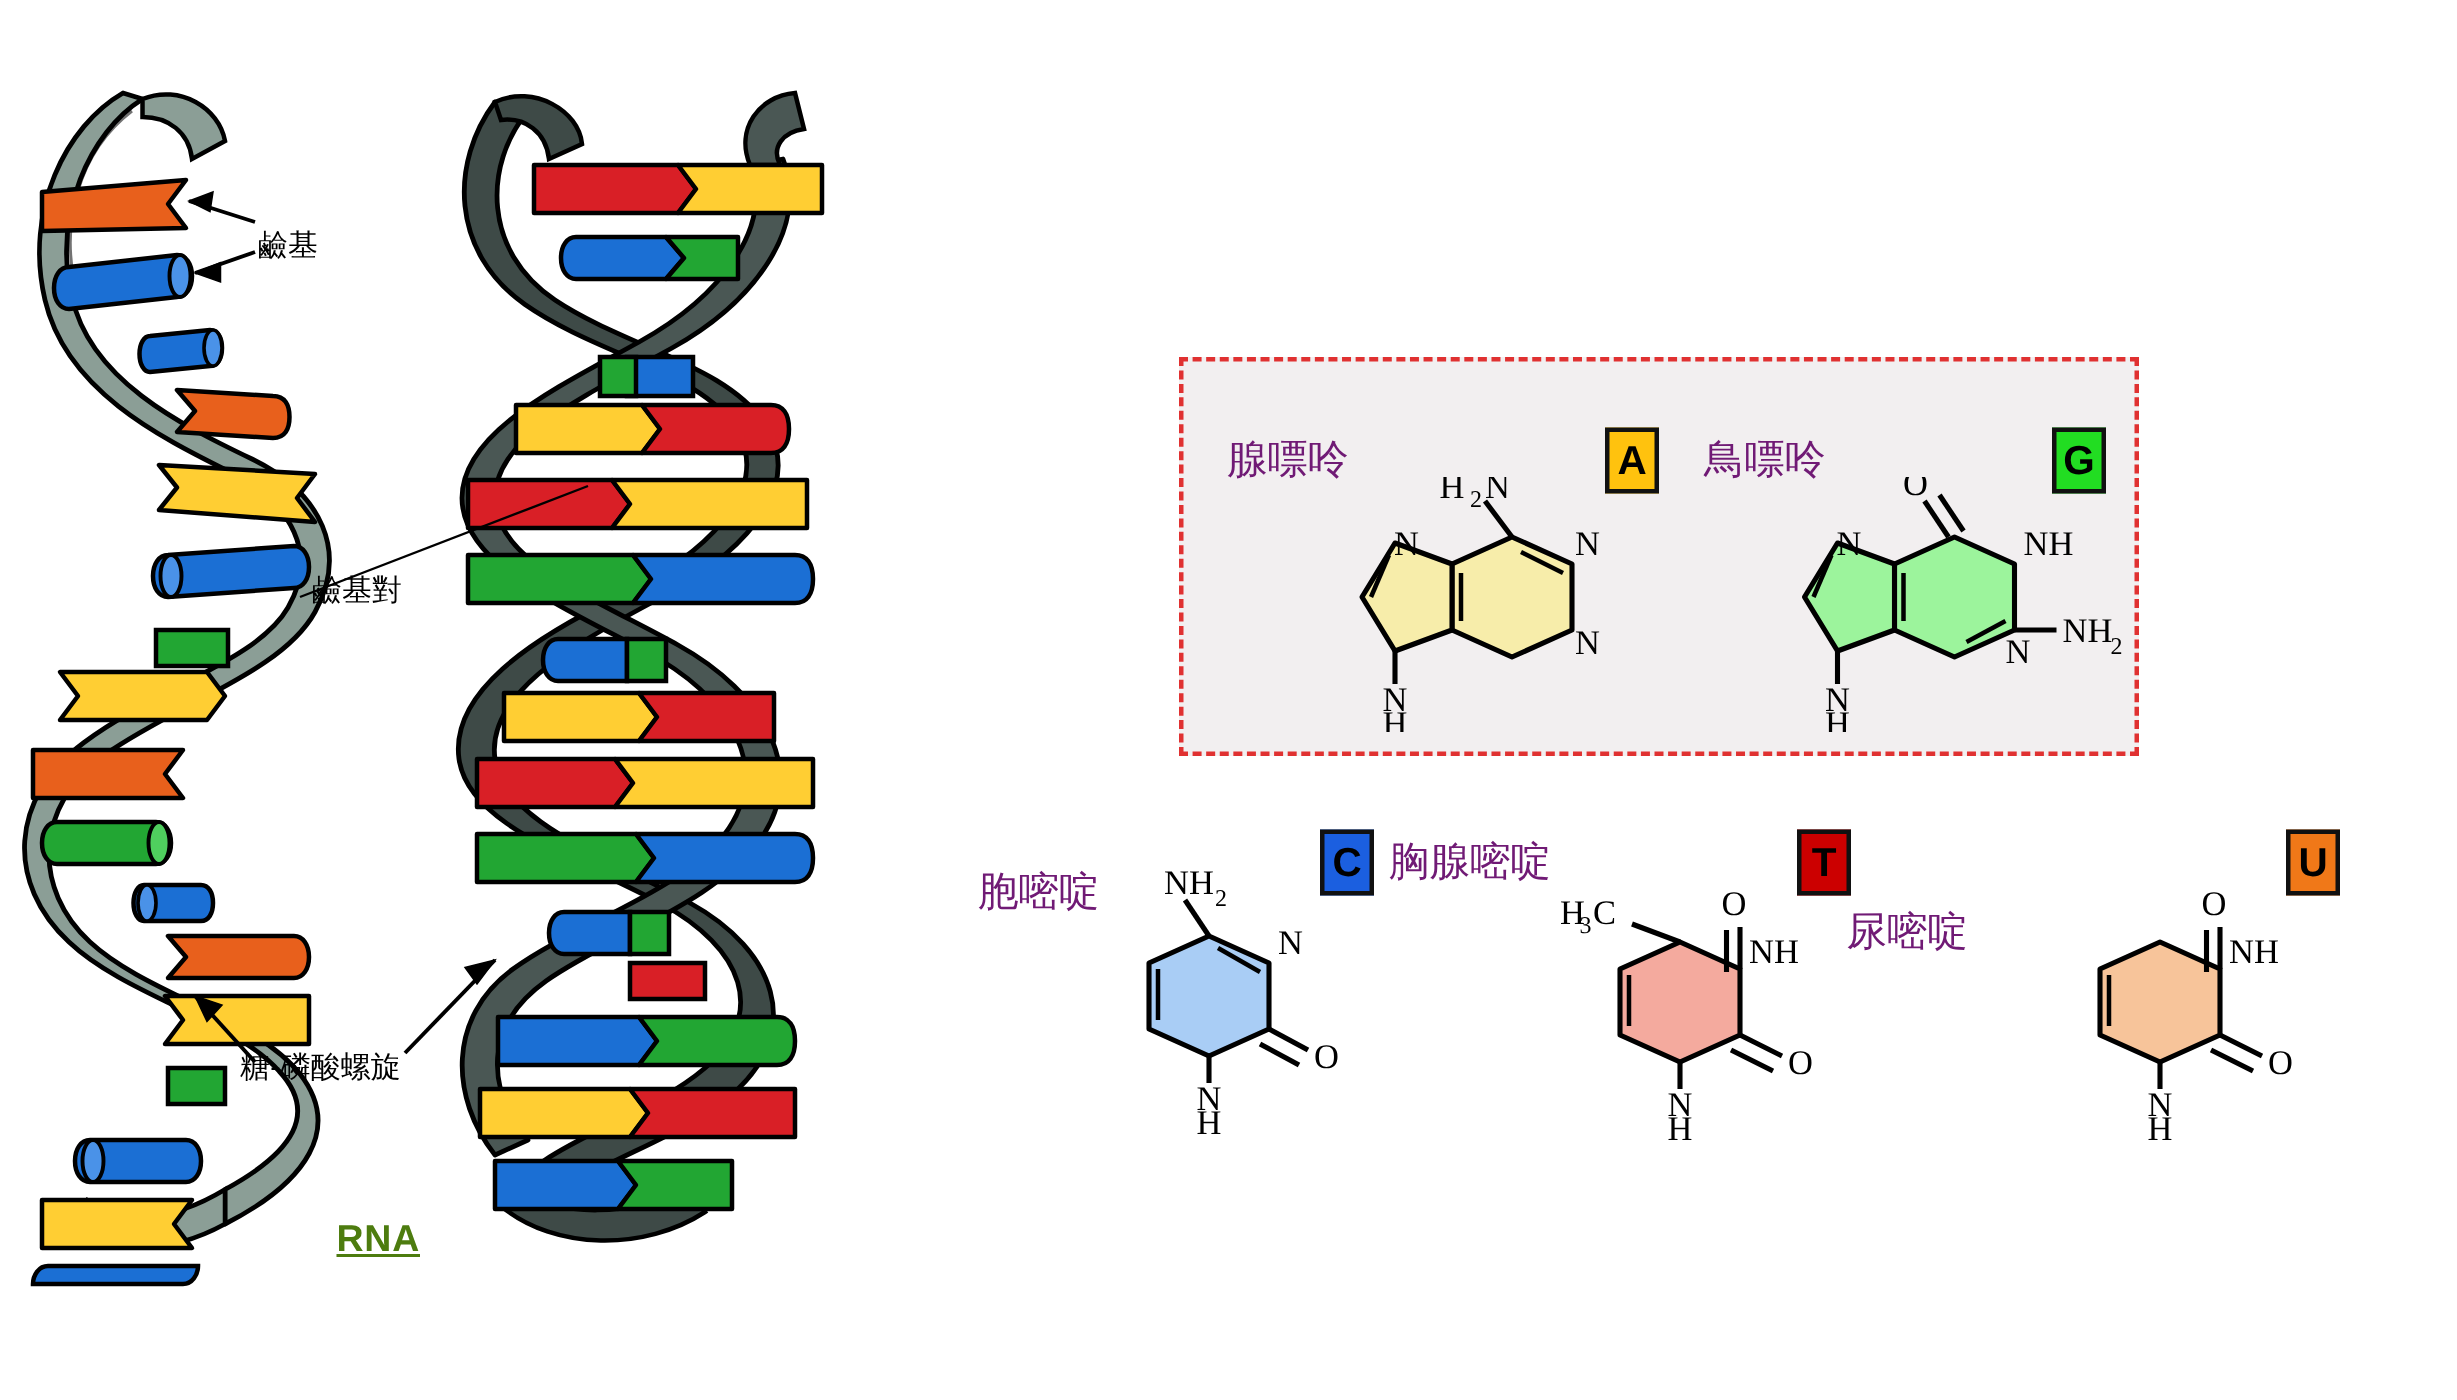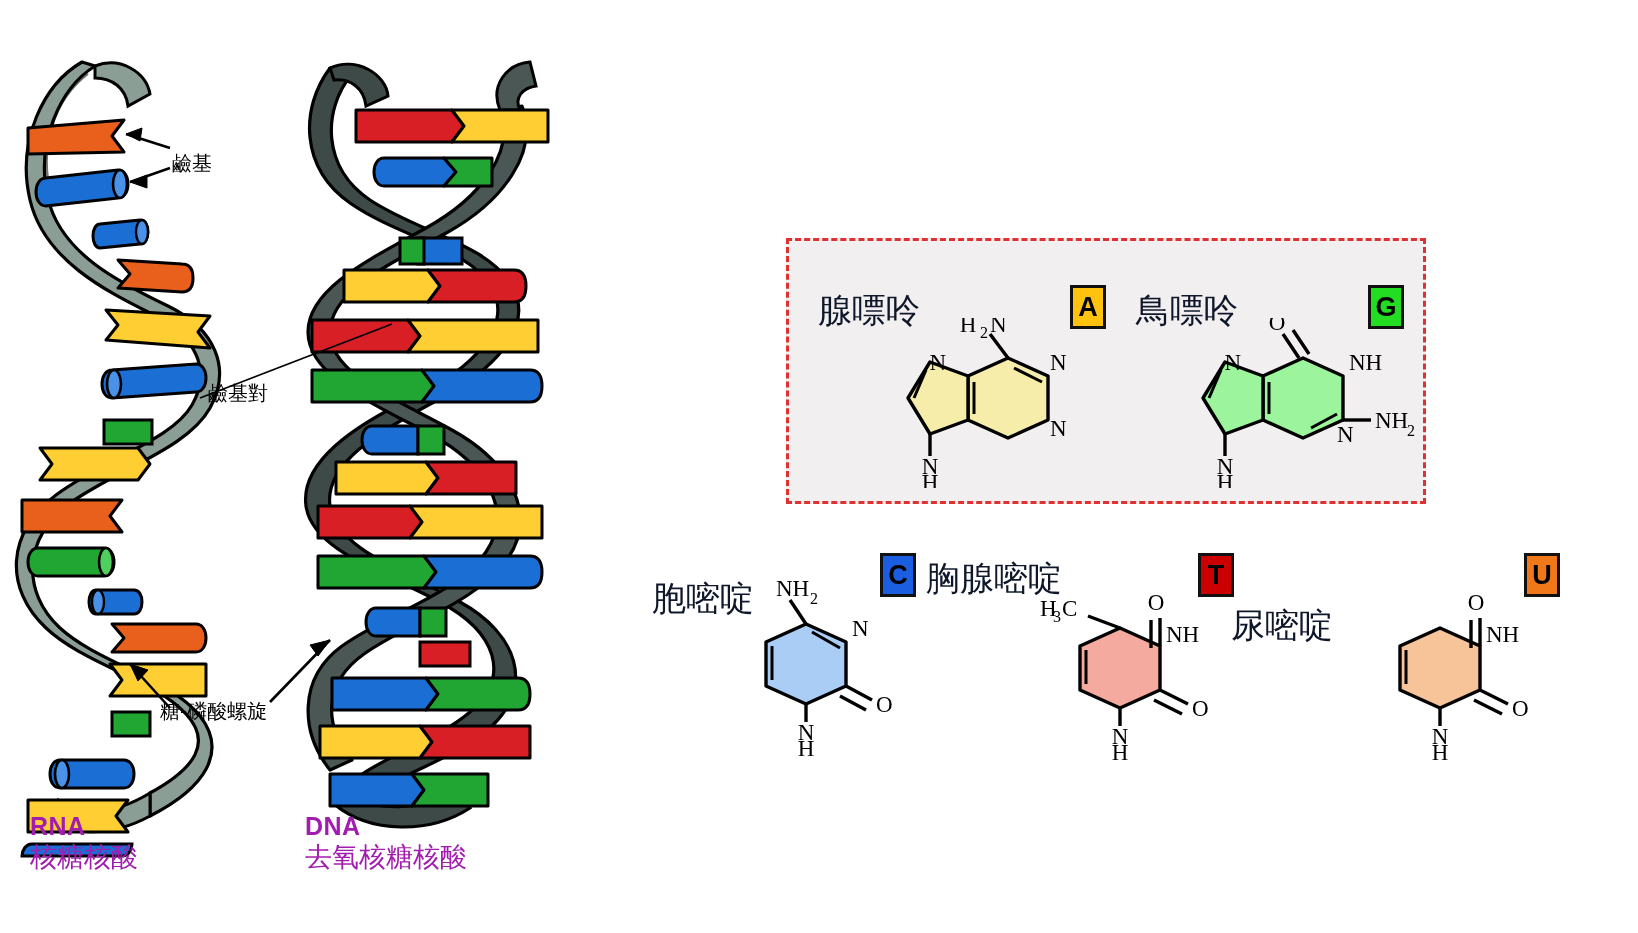--- a/index.html
+++ b/index.html
@@ -10,33 +10,33 @@
     position:relative;overflow:hidden;
   }
   .stage{position:absolute;inset:0;}
 
   
   .abs{position:absolute;}
 
   
   #helix-panel{left:0;top:0;width:600px;height:933px;}
 
-  .cap{position:absolute;text-align:left;color:#a21caf;}
+  .cap{position:absolute;text-align:right;color:#4d7c0f;text-decoration:underline;}
   .cap .abbr{font-weight:bold;font-size:25px;letter-spacing:.5px;line-height:1.15;}
   .cap .zh{font-size:27px;line-height:1.2;font-family:"DejaVu Sans","Liberation Sans",sans-serif;}
 
   .anno{position:absolute;font-size:20px;color:#000;white-space:nowrap;
         font-family:"DejaVu Sans","Liberation Sans",sans-serif;}
 
   
   #purine-box{
     left:786px;top:238px;width:640px;height:266px;
     background:#f2eff0;border:3px dashed #e03131;box-sizing:border-box;
   }
-  .mol-name{position:absolute;font-size:34px;color:#0f172a;white-space:nowrap;
+  .mol-name{position:absolute;font-size:27px;color:#701a75;white-space:nowrap;
             font-family:Liberation Mono, monospace;}
   .badge{
     position:absolute;width:36px;height:44px;border:3px solid #111;
     box-sizing:border-box;display:flex;align-items:center;justify-content:center;
     font-weight:bold;font-size:27px;color:#000;line-height:1;
   }
 </style>
 </head>
 <body>
 
@@ -210,25 +210,20 @@
         <polygon points="330,592 318,608 310,597"></polygon>
       </g>
     </svg>
 
     <div class="anno" style="left:172px;top:150px;">鹼基</div>
     <div class="anno" style="left:208px;top:380px;">鹼基對</div>
     <div class="anno" style="left:160px;top:698px;">糖-磷酸螺旋</div>
 
     <div class="cap" style="left:30px;top:812px;width:250px;">
       <div class="abbr">RNA</div>
-      <div class="zh">核糖核酸</div>
-    </div>
-    <div class="cap" style="left:305px;top:812px;width:290px;">
-      <div class="abbr">DNA</div>
-      <div class="zh">去氧核糖核酸</div>
     </div>
   </div>
 
   <div class="abs" id="purine-box"></div>
 
   <div class="mol-name" style="left:818px;top:288px;">腺嘌呤</div>
   <div class="badge" style="left:1070px;top:285px;background:#ffc20e;">A</div>
 
   <svg class="abs" width="250" height="170" viewBox="0 0 250 170" style="left:890px;top:318px;">
 

